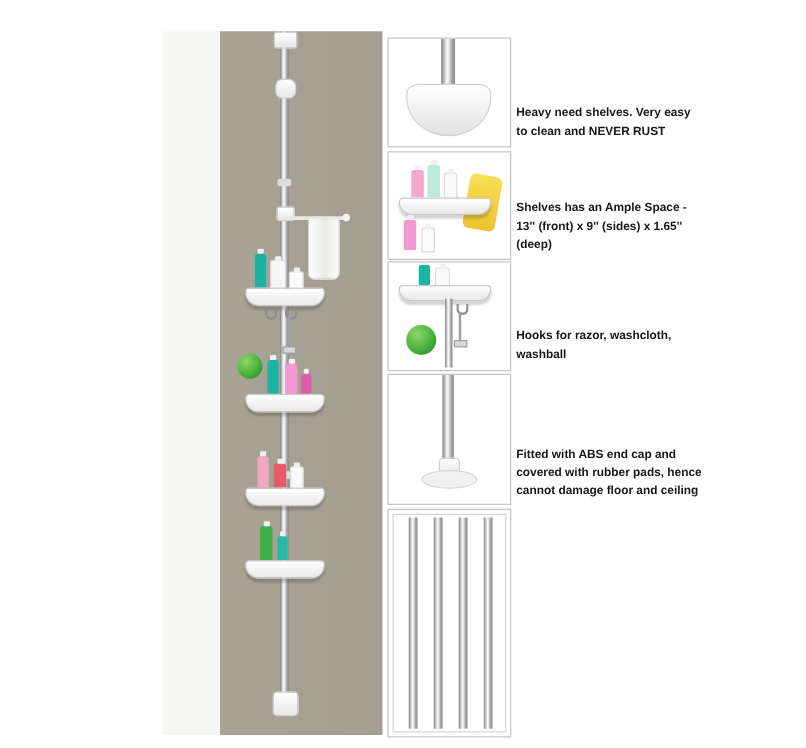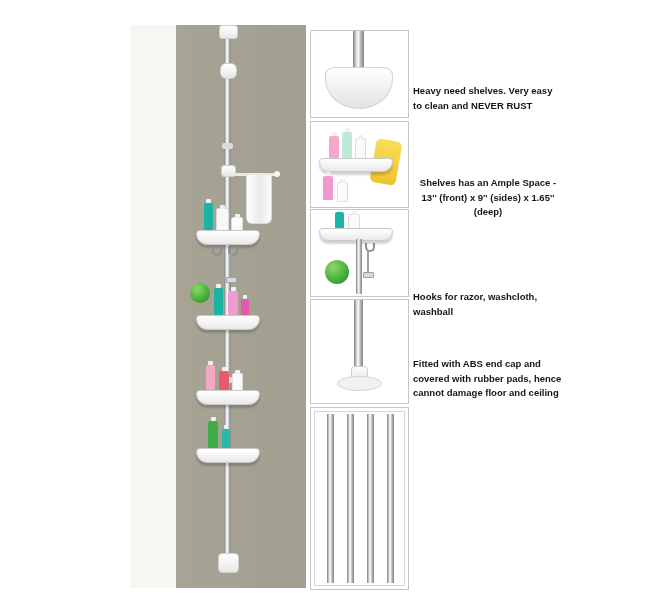--- a/index.html
+++ b/index.html
@@ -137,17 +137,17 @@
 
   <div class="thumb" style="top:407px;height:181px;">
     <div class="thumb-inner-frame"></div>
     <div class="abs pole" style="left:16px;top:6px;width:7px;height:169px;"></div>
     <div class="abs pole" style="left:36px;top:6px;width:7px;height:169px;"></div>
     <div class="abs pole" style="left:56px;top:6px;width:7px;height:169px;"></div>
     <div class="abs pole" style="left:76px;top:6px;width:7px;height:169px;"></div>
   </div>
 
   <div class="caption" style="top:84px;">Heavy need shelves. Very easy to clean and NEVER RUST</div>
-  <div class="caption" style="top:176px;text-align:center;">Shelves has an Ample Space - 13'' (front) x 9'' (sides) x 1.65'' (deep)</div>
-  <div class="caption" style="top:262px;margin-top:28px;">Hooks for razor, washcloth, washball</div>
+  <div class="caption" style="top:160px;">Shelves has an Ample Space - 13'' (front) x 9'' (sides) x 1.65'' (deep)</div>
+  <div class="caption" style="top:262px;">Hooks for razor, washcloth, washball</div>
   <div class="caption" style="top:357px;">Fitted with ABS end cap and covered with rubber pads, hence cannot damage floor and ceiling</div>
 
 </div>
 
 </body></html>

